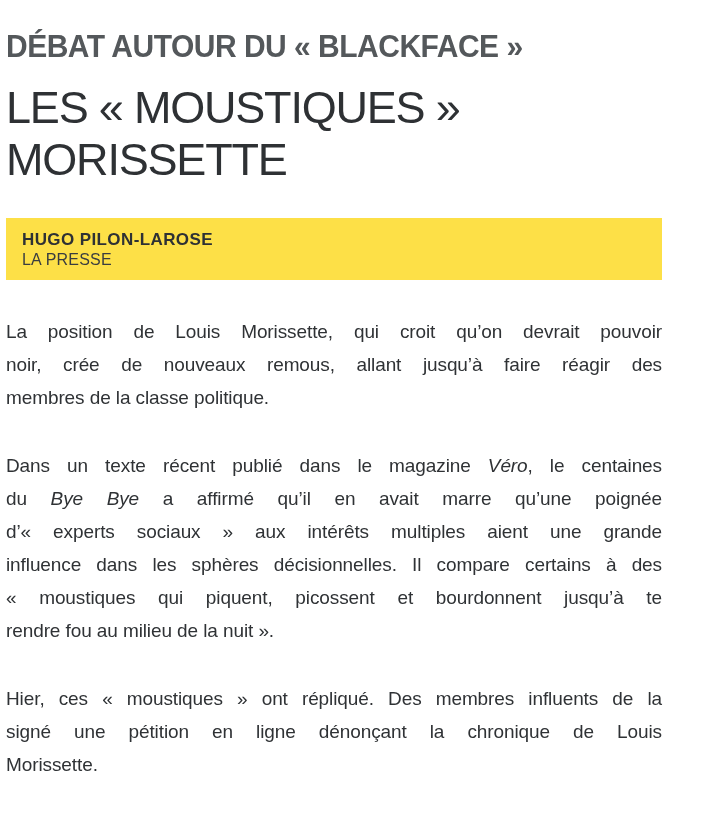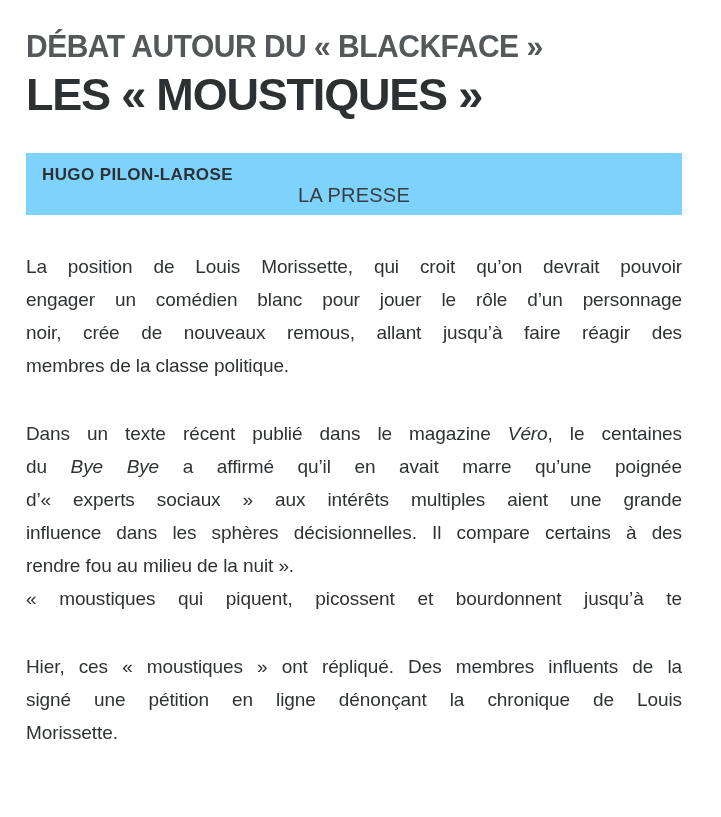--- a/index.html
+++ b/index.html
@@ -7,64 +7,63 @@
   body {
     width: 721px;
     height: 817px;
     overflow: hidden;
     font-family: "Liberation Sans", sans-serif;
     -webkit-font-smoothing: antialiased;
   }
   .page {
     width: 721px;
     height: 817px;
-    padding: 28px 43px 0 26px; 
+    padding: 28px 43px 0 6px; 
     background: #ffffff;
   }
   
   .kicker {
     font-size: 30px;
     font-weight: 700;
     letter-spacing: -0.5px;
     line-height: 34px;
     color: #54585b;
     transform: scaleY(1.06);
     transform-origin: left top;
   }
   
   .headline {
-    margin-top: 7px;
+    margin-top: 20px;
     font-size: 45px;
-    font-weight: 700;
+    font-weight: 400;
     line-height: 52px;
     letter-spacing: -1.2px;
     color: #2e3134;
   }
   .headline .hl-line { display: block; }
   
   .byline-card {
     margin-top: 32px;
     width: 656px;
-    background: #7dd3fc;
+    background: #fde047;
     padding: 11px 16px 10px 16px;
   }
   .byline-author {
     font-size: 17px;
     font-weight: 700;
     letter-spacing: 0.4px;
     line-height: 21px;
     color: #2e3134;
   }
   .byline-source {
-    font-size: 20px;
+    font-size: 16px;
     font-weight: 400;
     letter-spacing: 0.2px;
     line-height: 20px;
     color: #3a3d40;
-    text-align: center;
   }
   
   .body-copy {
     margin-top: 19px;
     width: 656px;
     color: #2f3235;
   }
   .para { margin-bottom: 13px; margin-top: 35px; }
   .b-line {
     font-size: 19px;
@@ -82,43 +81,43 @@
 </style>
 </head>
 <body>
 
 <div class="page">
 
   <div class="kicker">DÉBAT AUTOUR DU « BLACKFACE »</div>
 
   <h1 class="headline">
     <span class="hl-line">LES « MOUSTIQUES »</span>
+    <span class="hl-line">MORISSETTE</span>
   </h1>
 
   <div class="byline-card">
     <div class="byline-author">HUGO PILON-LAROSE</div>
     <div class="byline-source">LA PRESSE</div>
   </div>
 
   <div class="body-copy">
 
     <div class="para">
       <div class="b-line">La position de Louis Morissette, qui croit qu’on devrait pouvoir</div>
-      <div class="b-line">engager un comédien blanc pour jouer le rôle d’un personnage</div>
       <div class="b-line">noir, crée de nouveaux remous, allant jusqu’à faire réagir des</div>
       <div class="b-line last">membres de la classe politique.</div>
     </div>
 
     <div class="para">
       <div class="b-line"><span>Dans un texte récent publié dans le magazine </span><span class="ital">Véro</span><span>, le centaines</span></div>
       <div class="b-line"><span>du </span><span class="ital">Bye Bye</span><span> a affirmé qu’il en avait marre qu’une poignée</span></div>
       <div class="b-line">d’« experts sociaux » aux intérêts multiples aient une grande</div>
       <div class="b-line">influence dans les sphères décisionnelles. Il compare certains à des</div>
+      <div class="b-line">« moustiques qui piquent, picossent et bourdonnent jusqu’à te</div>
       <div class="b-line last">rendre fou au milieu de la nuit ».</div>
-      <div class="b-line">« moustiques qui piquent, picossent et bourdonnent jusqu’à te</div>
     </div>
 
     <div class="para">
       <div class="b-line">Hier, ces « moustiques » ont répliqué. Des membres influents de la</div>
       <div class="b-line">signé une pétition en ligne dénonçant la chronique de Louis</div>
       <div class="b-line last">Morissette.</div>
     </div>
 
   </div>
 </div>

